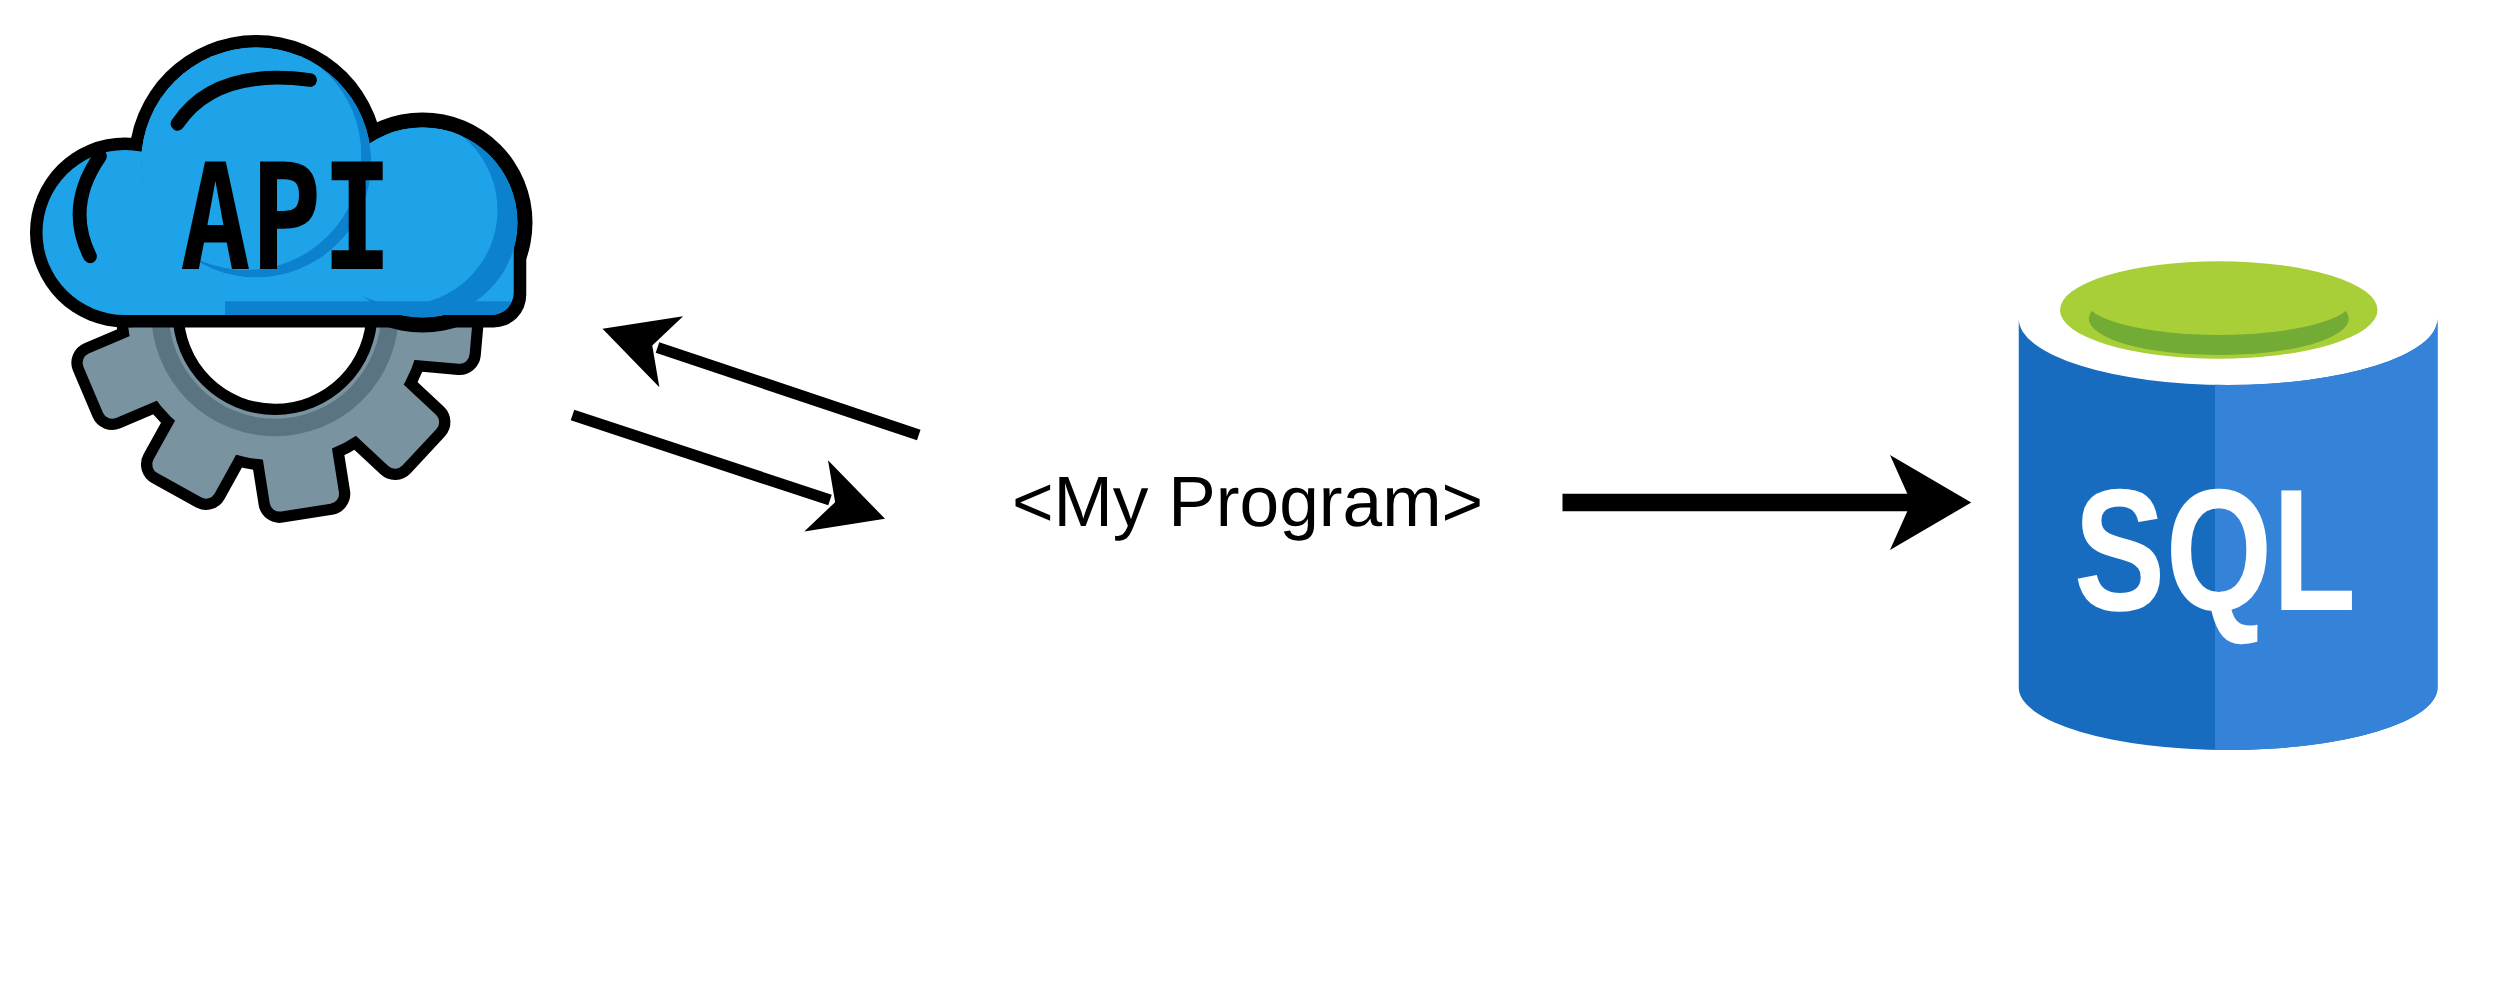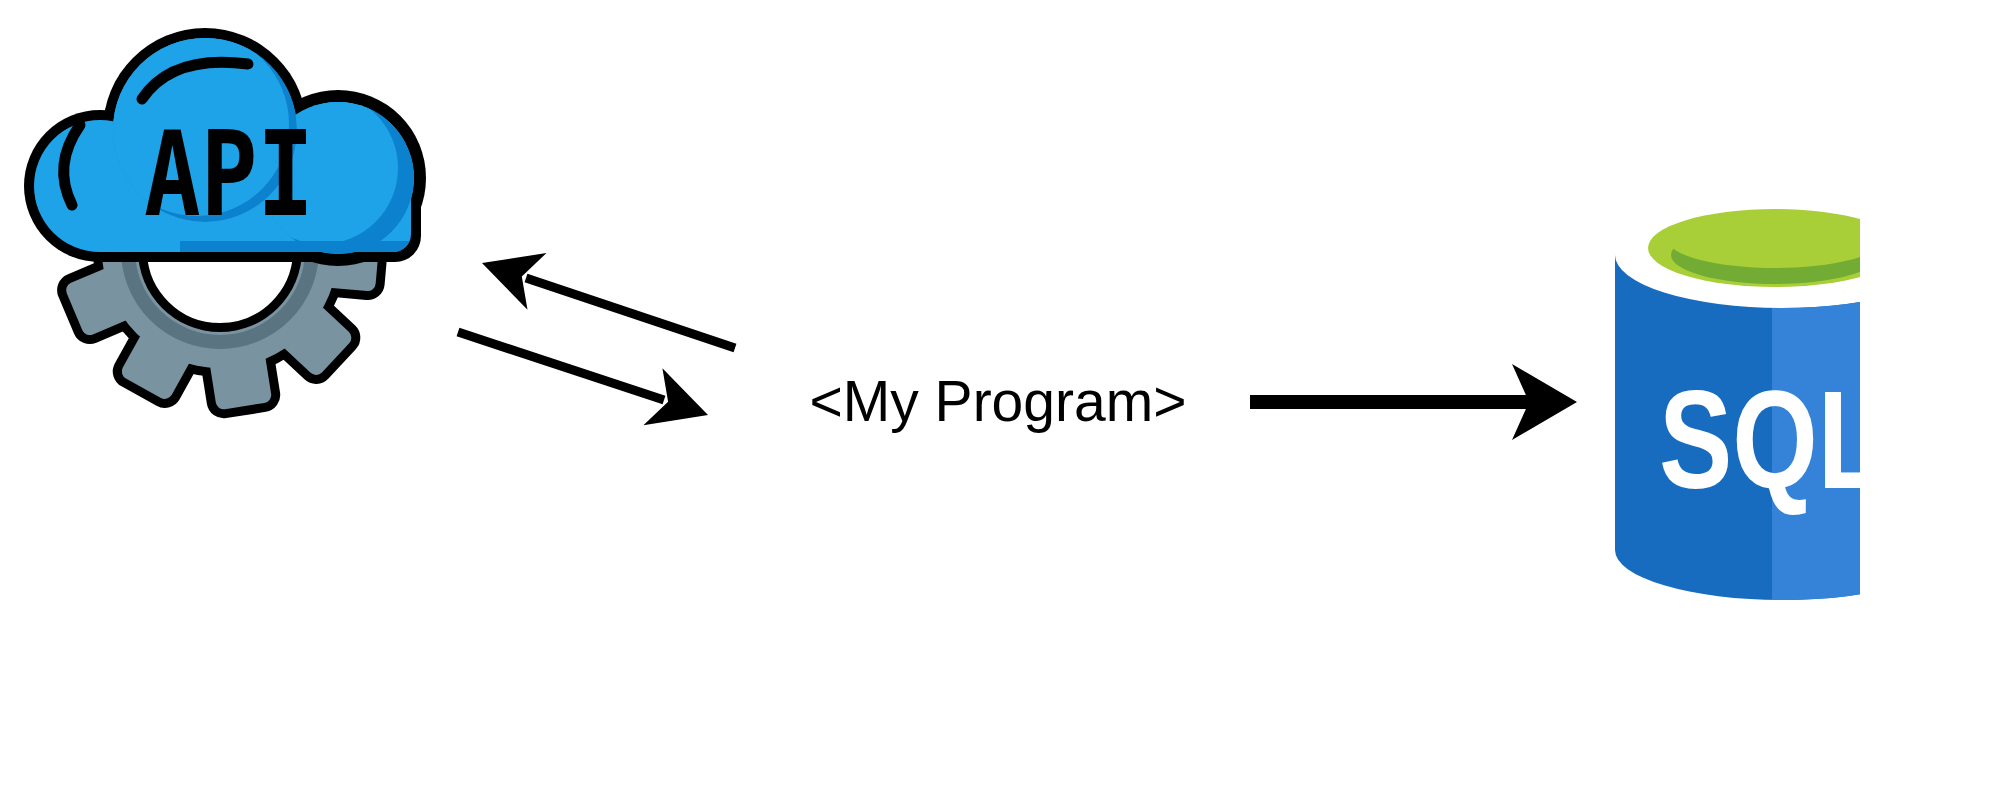--- a/index.html
+++ b/index.html
@@ -1,19 +1,19 @@
 <!DOCTYPE html>
 <html><head>
 <meta charset="utf-8">
 <style>
   html, body { margin: 0; padding: 0; }
   body { background: #ffffff; }
   .canvas {
     position: relative;
-    width: 1860px;
+    width: 2000px;
     height: 800px;
     background: #ffffff;
     overflow: hidden;
   }
   svg { display: block; }
   .api-label-text {
     font-family: "DejaVu Sans Mono", monospace;
     font-weight: bold;
   }
   .program-label-text {

